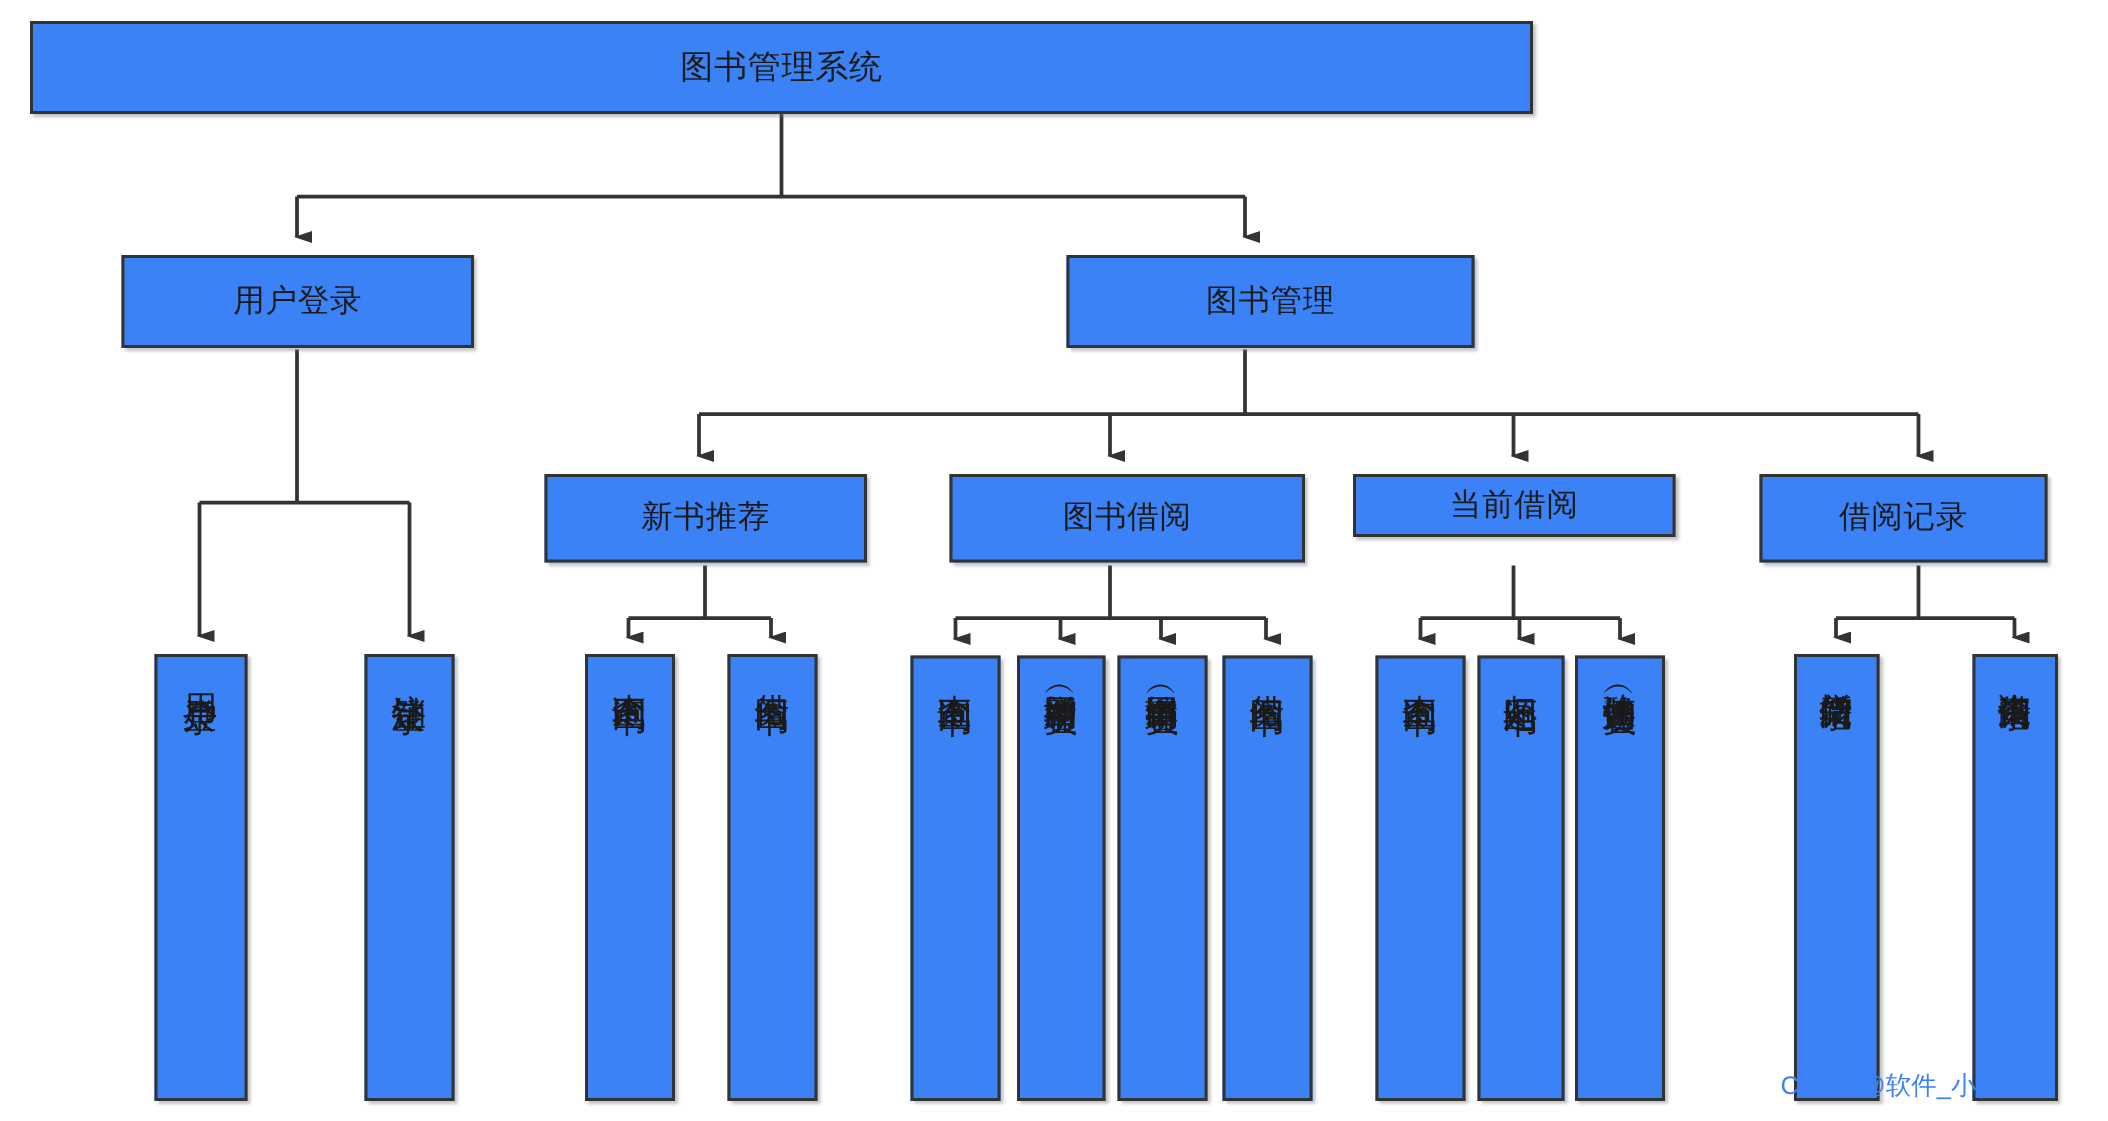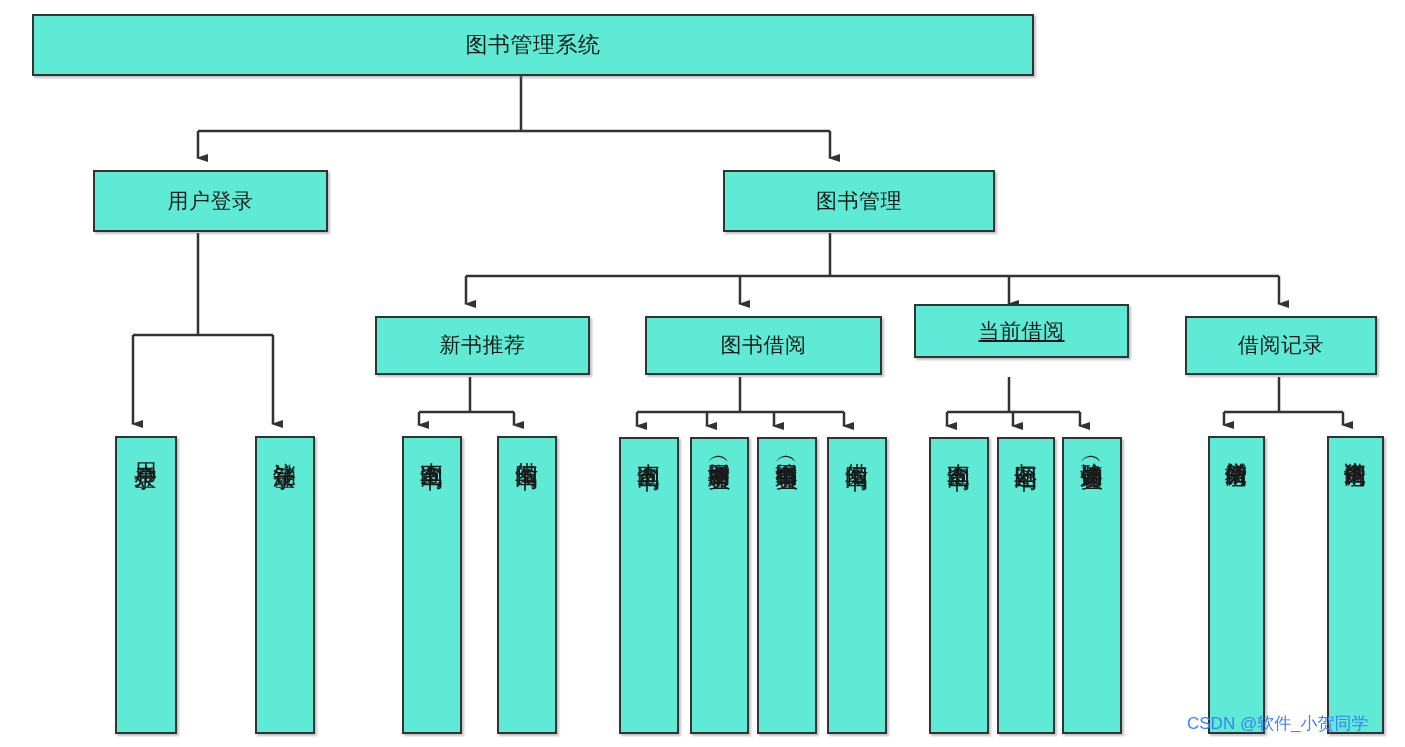--- a/index.html
+++ b/index.html
@@ -19,27 +19,26 @@
     position: absolute;
     left: 0;
     top: 0;
     width: 1405px;
     height: 747px;
   }
   .node {
     position: absolute;
     box-sizing: border-box;
     border: 2px solid #333333;
-    background: #5eead4;
+    background: #3b82f6;
     box-shadow: 2px 2px 2px rgba(120,120,120,0.45);
     display: flex;
     align-items: center;
     justify-content: center;
     color: #1a1a1a;
-    margin-left: 12px;
   }
   .node .label {
     display: block;
     text-align: center;
     line-height: 1.28;
     letter-spacing: 0.5px;
   }
   
   .node.horiz .label {
     writing-mode: horizontal-tb;
@@ -139,21 +138,21 @@
   <div class="node horiz" style="left:711px; top:170px; width:272px; height:62px;">
     <span class="label">图书管理</span>
   </div>
 
   <div class="node horiz" style="left:363px; top:316px; width:215px; height:59px;">
     <span class="label">新书推荐</span>
   </div>
   <div class="node horiz" style="left:633px; top:316px; width:237px; height:59px;">
     <span class="label">图书借阅</span>
   </div>
-  <div class="node horiz" style="left:902px; top:304px; width:215px; height:54px;text-decoration:underline;">
+  <div class="node horiz" style="left:902px; top:316px; width:215px; height:42px;">
     <span class="label">当前借阅</span>
   </div>
   <div class="node horiz" style="left:1173px; top:316px; width:192px; height:59px;">
     <span class="label">借阅记录</span>
   </div>
 
   <div class="node vert" style="left:103px; top:436px; width:62px; height:298px;">
     <span class="label">用户登录</span>
   </div>
   <div class="node vert" style="left:243px; top:436px; width:60px; height:298px;">

